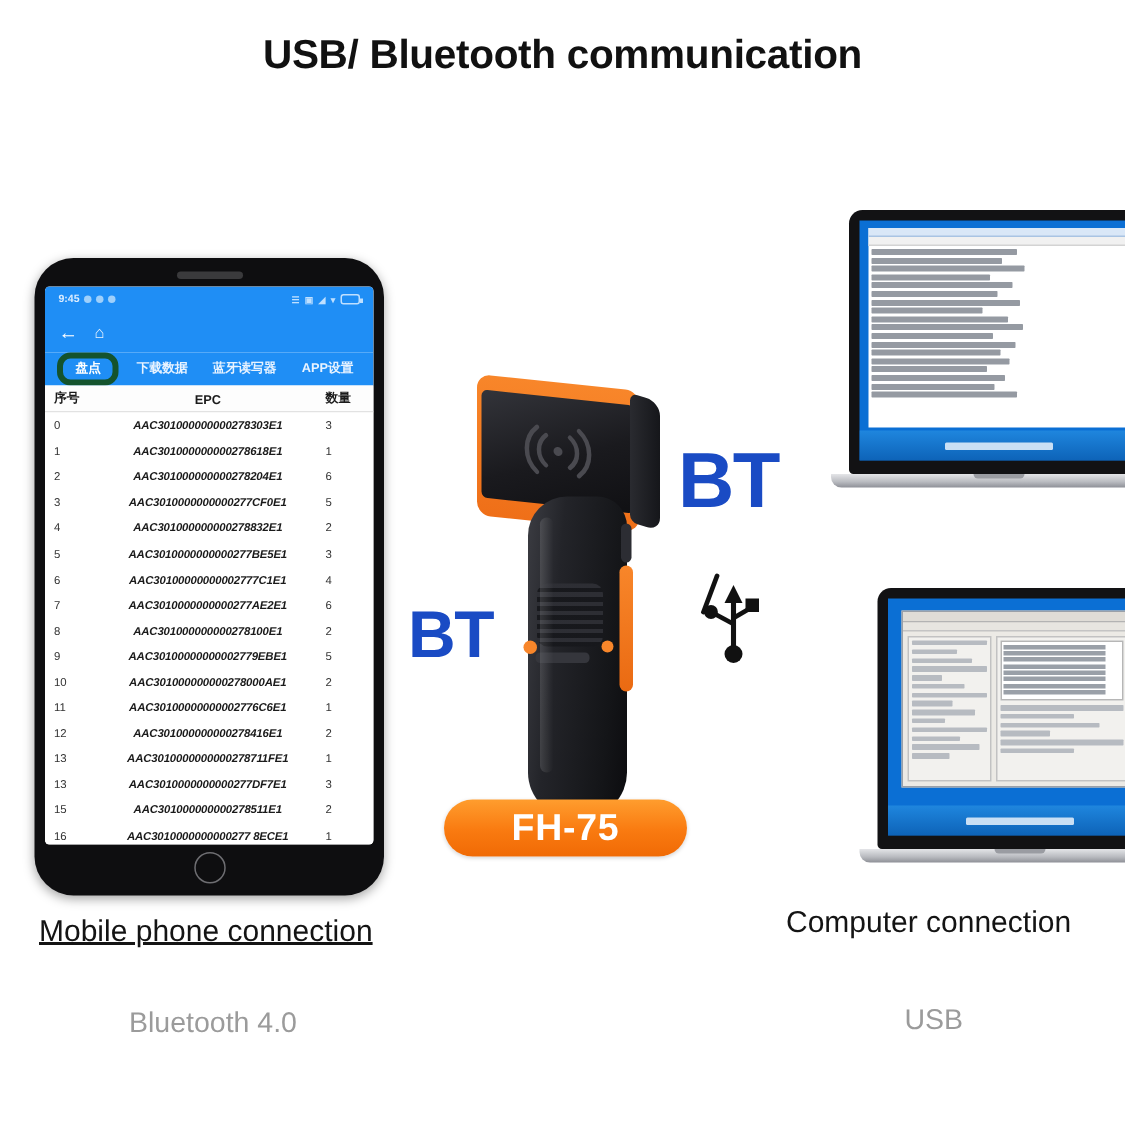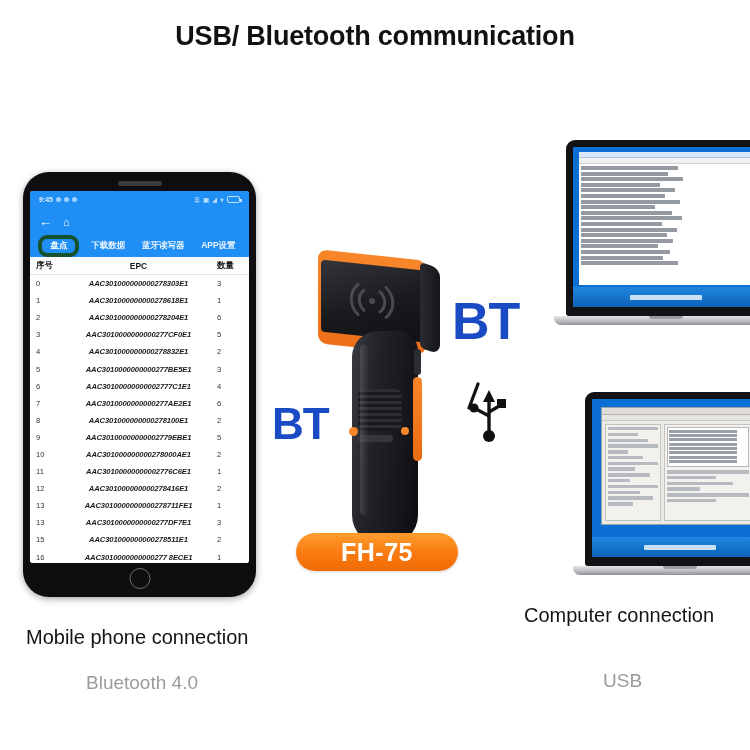--- a/index.html
+++ b/index.html
@@ -222,21 +222,21 @@
   .dlg-col { background: #f2f1ee; border: 1px solid #c2c2c2; padding: 2px; }
   .dlg-col.left { width: 38%; }
   .dlg-col.right { flex: 1; }
   .fld { height: 3.4px; background: #b7bbc1; margin-bottom: 2.4px; border-radius: .5px; }
   .fld.w40 { width: 40%; } .fld.w60 { width: 60%; } .fld.w80 { width: 80%; } .fld.w100 { width: 100%; }
   .grid-box { background: #ffffff; border: 1px solid #b6b6b6; padding: 1.5px; margin-bottom: 3px; }
   .grid-row { height: 3px; background: #9aa0a8; margin-bottom: 1.4px; width: 88%; }
 
   
   .caption { position: absolute; font-size: 20px; color: #141414; }
-  .cap-phone { left: 26px; top: 626px; }
+  .cap-phone { left: 26px; top: 610px; text-decoration: underline; }
   .cap-comp  { left: 524px; top: 604px; }
   .sub-cap { position: absolute; font-size: 19px; color: #9b9b9b; }
   .sub-phone { left: 86px; top: 672px; }
   .sub-comp  { left: 603px; top: 670px; }
 </style>
 </head>
 <body>
 
 <div class="header">
   <div class="title">USB/ Bluetooth communication</div>

